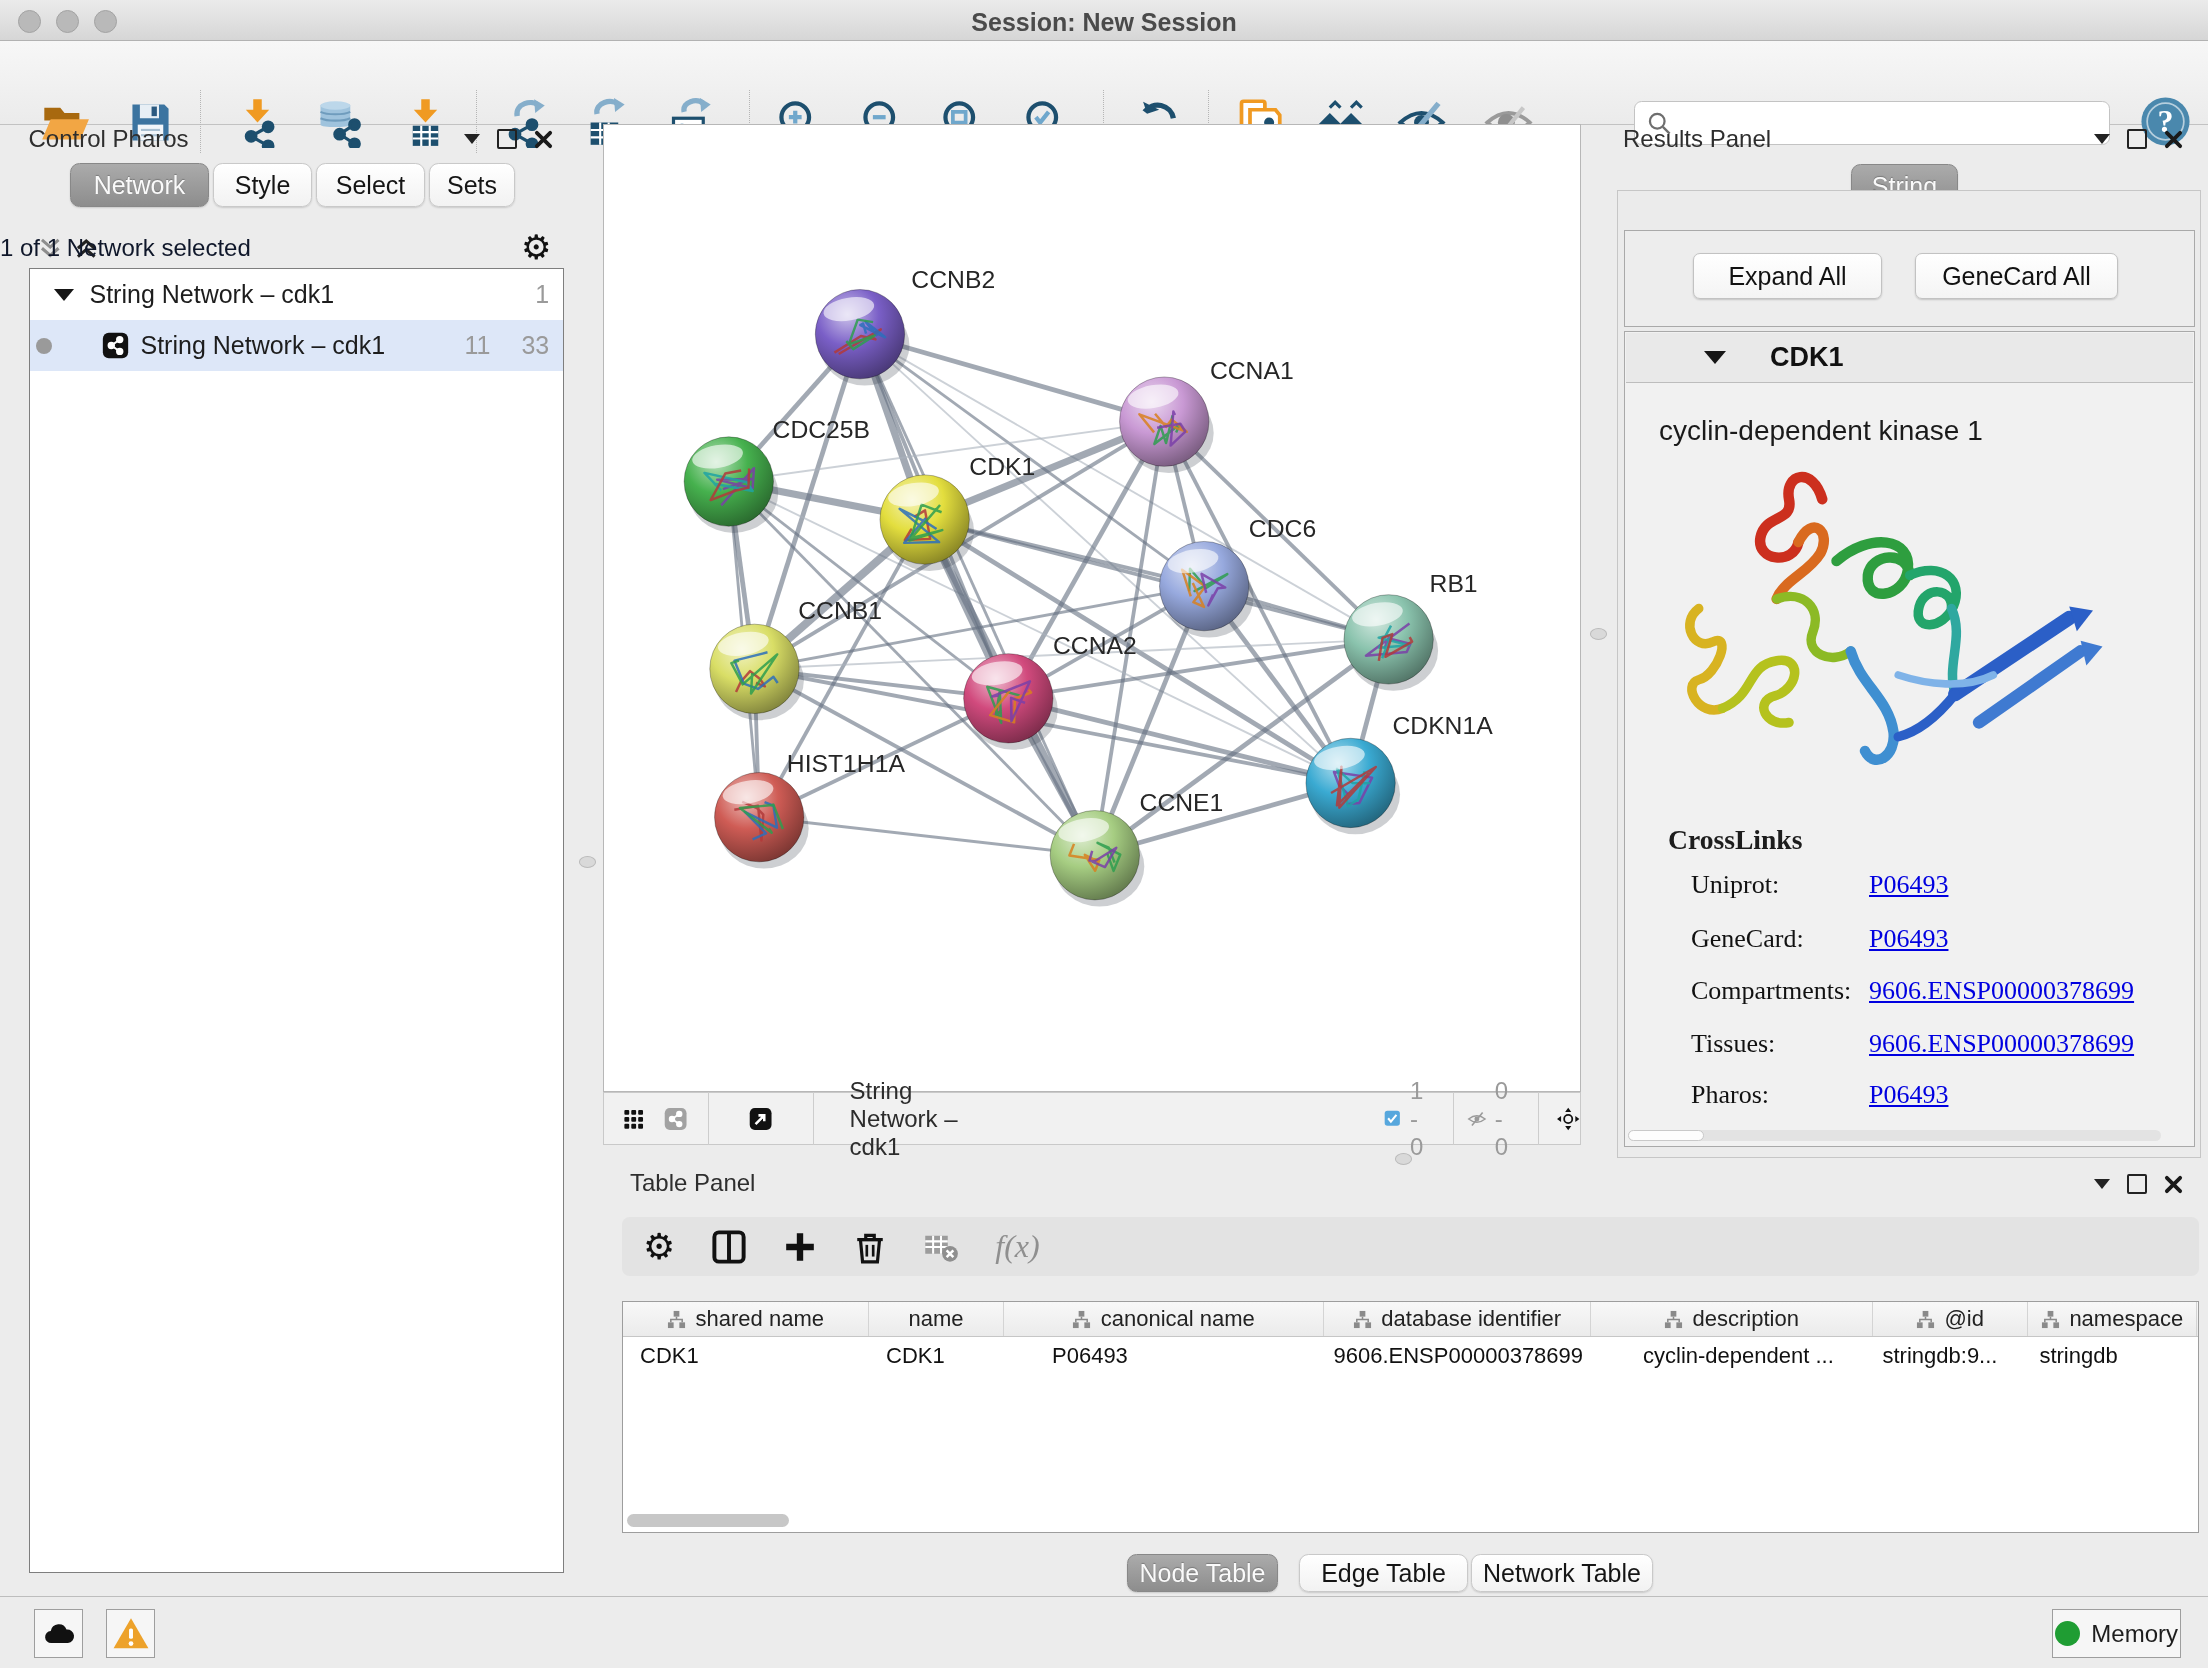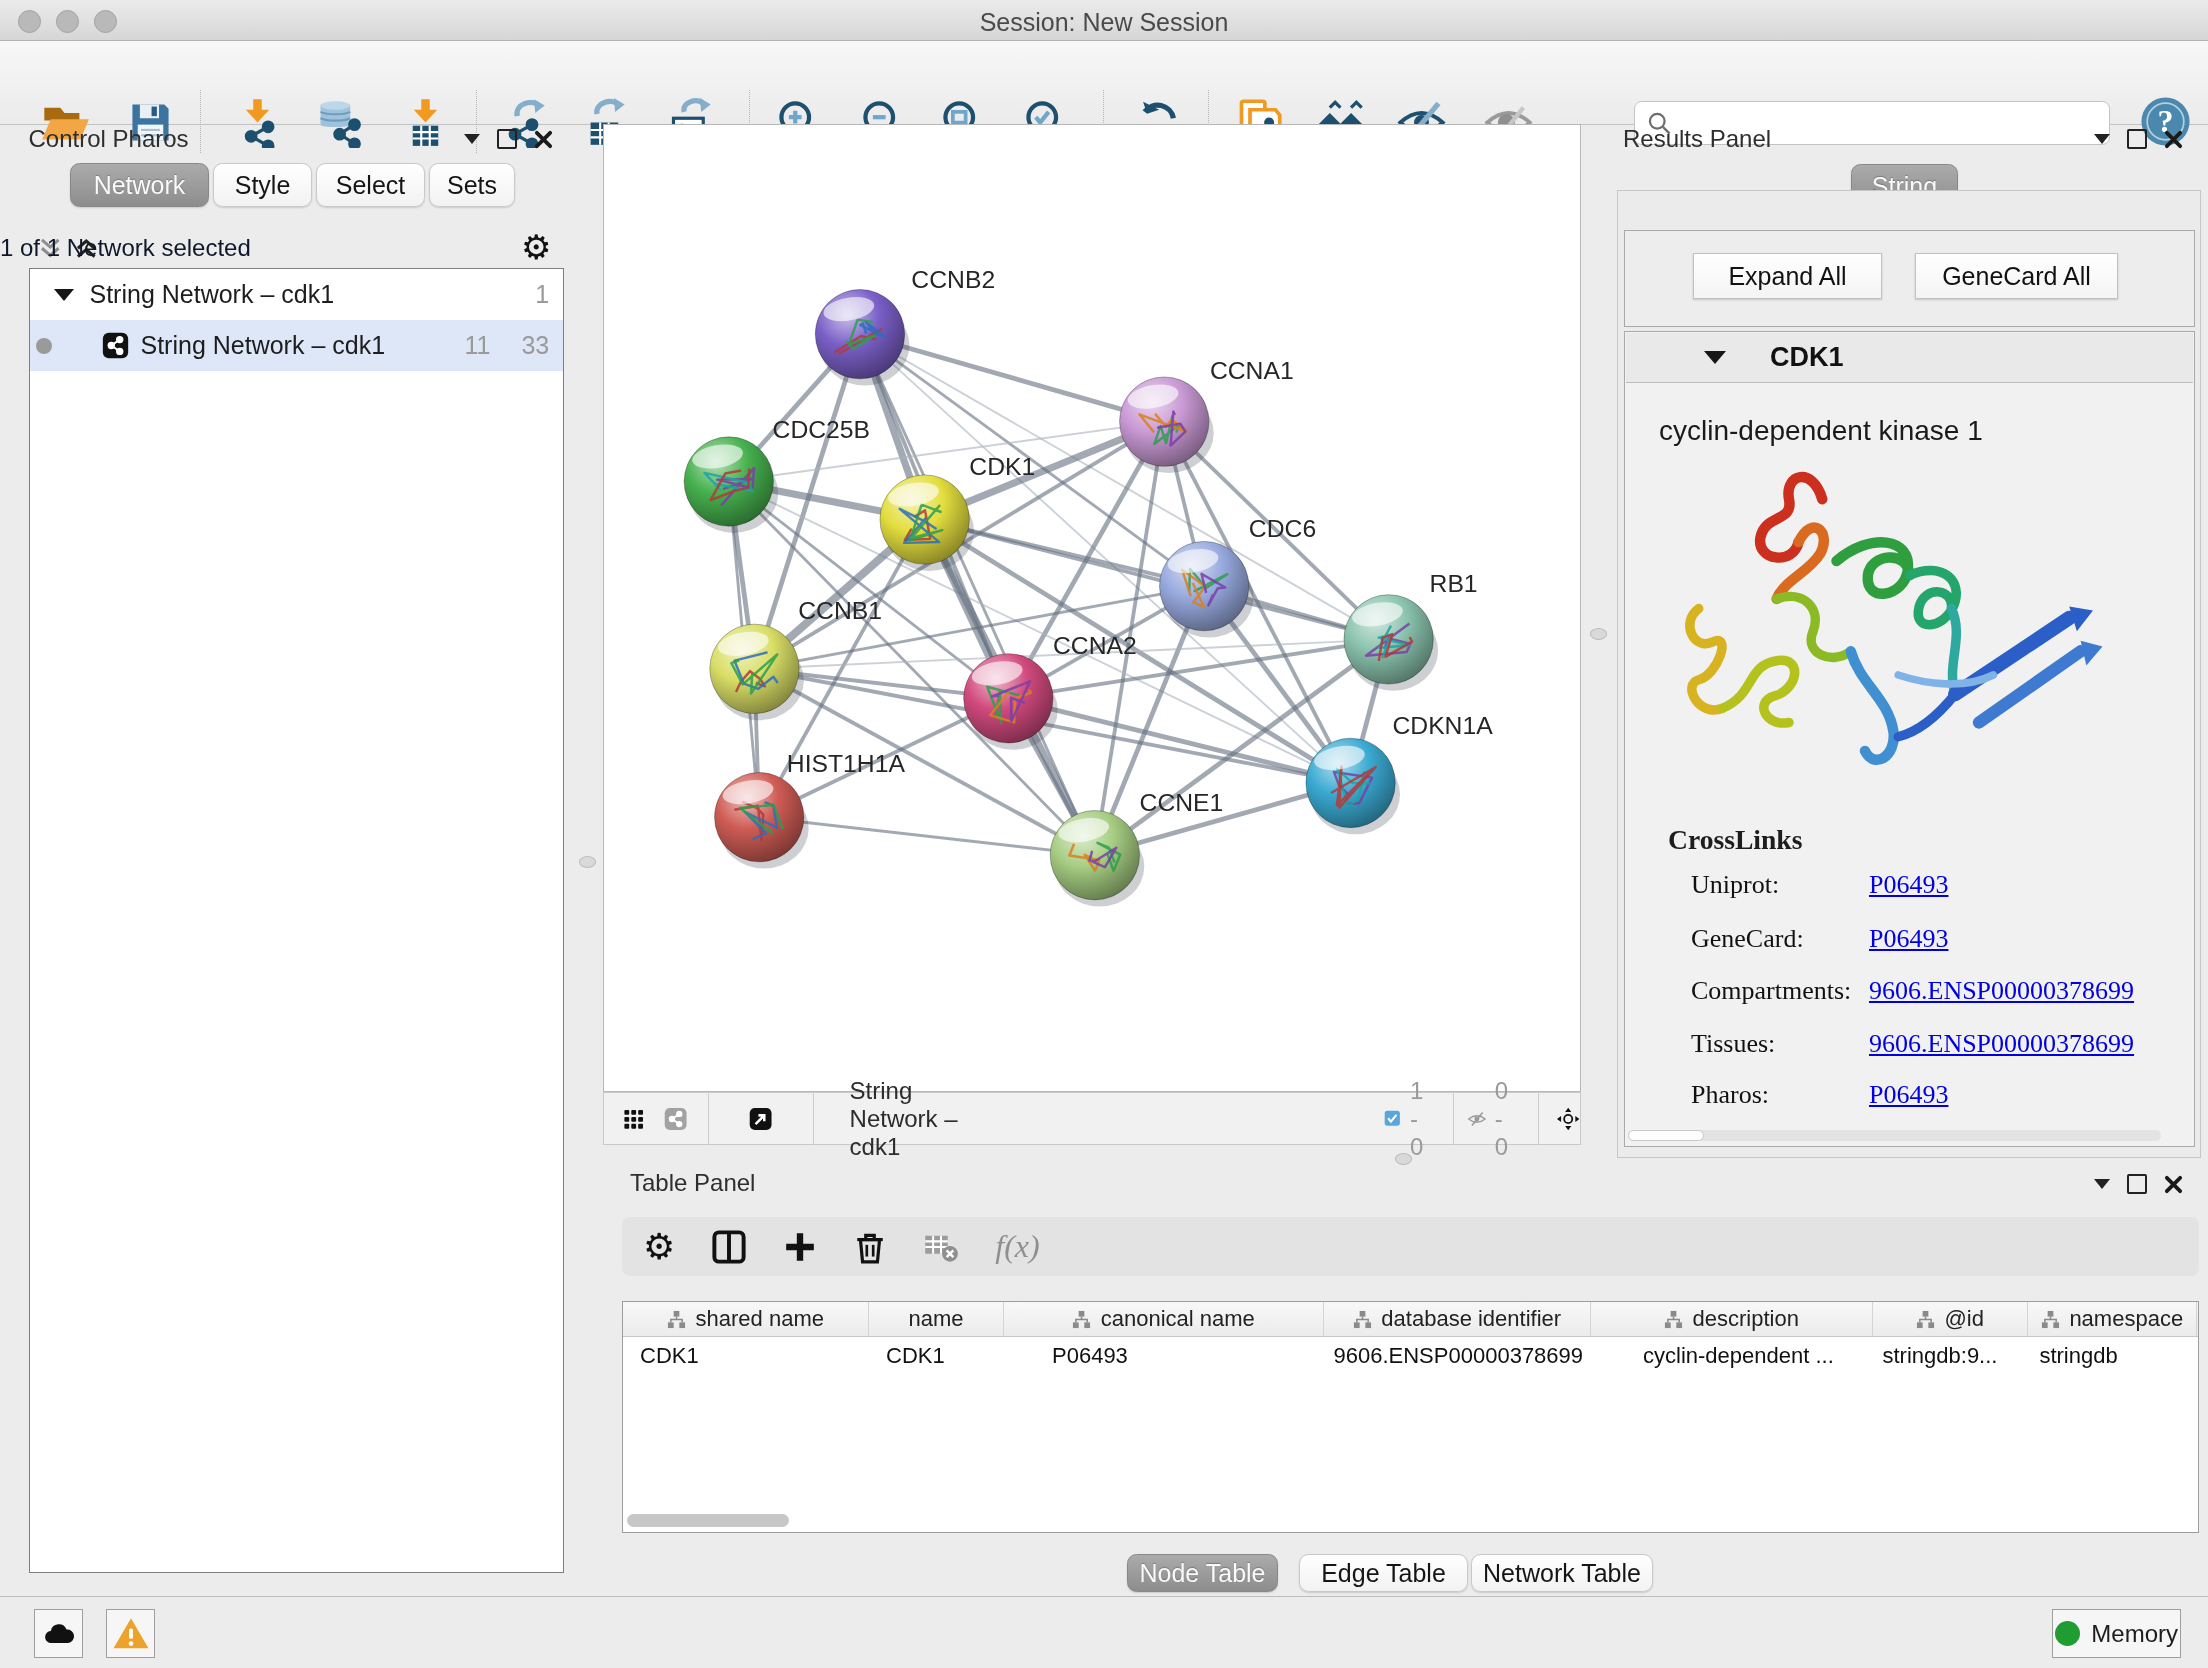--- a/index.html
+++ b/index.html
@@ -2,21 +2,21 @@
 <html style="font-size:15px"><head>
 <meta charset="utf-8">
 <style>
   html,body{margin:0;padding:0}
   body{width:2208px;height:1668px;background:#ececec;font-family:"Liberation Sans",sans-serif;overflow:hidden;position:relative;color:#1d1d1d}
   .abs{position:absolute}
 
   
   #titlebar{left:0;top:0;width:2208px;height:40px;background:linear-gradient(#ebebeb,#d6d6d6);border-bottom:1px solid #b2b2b2}
   .tl{width:21px;height:21px;border-radius:50%;background:#b9b9b9;border:1px solid #a3a3a3;top:9.5px}
-  #win-title{width:100%;text-align:center;top:7.6px;font-size:25px;font-weight:normal;color:#4a4a4a}
+  #win-title{width:100%;text-align:center;top:7.6px;font-size:25px;font-weight:bold;color:#4a4a4a}
 
   
   #toolbar{left:0;top:41px;width:2208px;height:83px;background:linear-gradient(#f7f7f7,#ebebeb);border-bottom:1px solid #c2c2c2}
   .tbtn{width:53px;height:53px;top:55px;display:flex;align-items:center;justify-content:center}
   .tsep{top:49px;width:0;height:63px;border-left:1.9px dotted #b5b5b5}
   #search-wrap{left:1634px;top:60px;width:476px;height:44px;background:#fff;border:1px solid #c3c3c3;border-radius:7.6px;display:flex;align-items:center;padding-left:11.4px;box-sizing:border-box}
   #search-wrap input{border:none;outline:none;font-size:23px;width:409px;background:transparent;font-family:"Liberation Sans",sans-serif}
 
   
   .panel-title{font-size:24px;color:#2e2e2e}
@@ -41,21 +41,21 @@
   #net-bar{left:603px;top:1092px;width:978px;height:53px;background:#f1f1f1;border:1px solid #c9c9c9;box-sizing:border-box;display:flex;align-items:center}
   .nb-sep{width:0;height:53px;border-left:1px solid #cdcdcd}
   #net-bar .lbl{font-size:24px;color:#2c2c2c}
   .gray-num{font-size:24px;color:#9a9a9a}
 
   
   #rp-title{left:1623px;top:125px}
   #rp-ctl{left:2094px;top:129px}
   #rp-outer{left:1617px;top:190px;width:584px;height:968px;background:#ebebeb;border:1px solid #c6c6c6;box-sizing:border-box}
   #rp-boxA{left:1624px;top:230px;width:571px;height:97px;border:1px solid #a9a9a9;background:#ededed;box-sizing:border-box}
-  .rp-btn{top:253px;height:44px;background:linear-gradient(#ffffff,#f4f4f4);border:1px solid #c2c2c2;border-radius:0;font-size:25px;display:flex;align-items:center;justify-content:center;box-shadow:0 1px 1.9px rgba(0,0,0,0.18);color:#111}
+  .rp-btn{top:253px;height:44px;background:linear-gradient(#ffffff,#f4f4f4);border:1px solid #c2c2c2;border-radius:7px;font-size:25px;display:flex;align-items:center;justify-content:center;box-shadow:0 1px 1.9px rgba(0,0,0,0.18);color:#111}
   #rp-boxB{left:1624px;top:331px;width:571px;height:816px;border:1px solid #a9a9a9;background:#f1f1f1;box-sizing:border-box}
   #rp-sec-head{left:1626px;top:333px;width:567px;height:49px;background:#e9e9e9;border-bottom:1px solid #bdbdbd;display:flex;align-items:center}
   #rp-gene{font-size:27px;font-weight:bold;color:#111}
   #rp-desc{left:1659px;top:415px;font-size:28px;color:#1a1a1a}
   .serif{font-family:"Liberation Serif",serif}
   #crosslinks-head{left:1668px;top:824px;font-size:27.6px;font-weight:bold}
   .xl-label{position:absolute;left:1691px;font-size:26px;color:#111}
   .xl-value{position:absolute;left:1869px;font-size:26px;color:#0000e0;text-decoration:underline;cursor:pointer}
   #rp-scroll{left:1628px;top:1130px;width:533px;height:11.4px;background:#e3e3e3;border-radius:5.7px}
   #rp-thumb{left:1628px;top:1130px;width:76px;height:11.4px;background:#fdfdfd;border:1px solid #c9c9c9;border-radius:5.7px;box-sizing:border-box}

